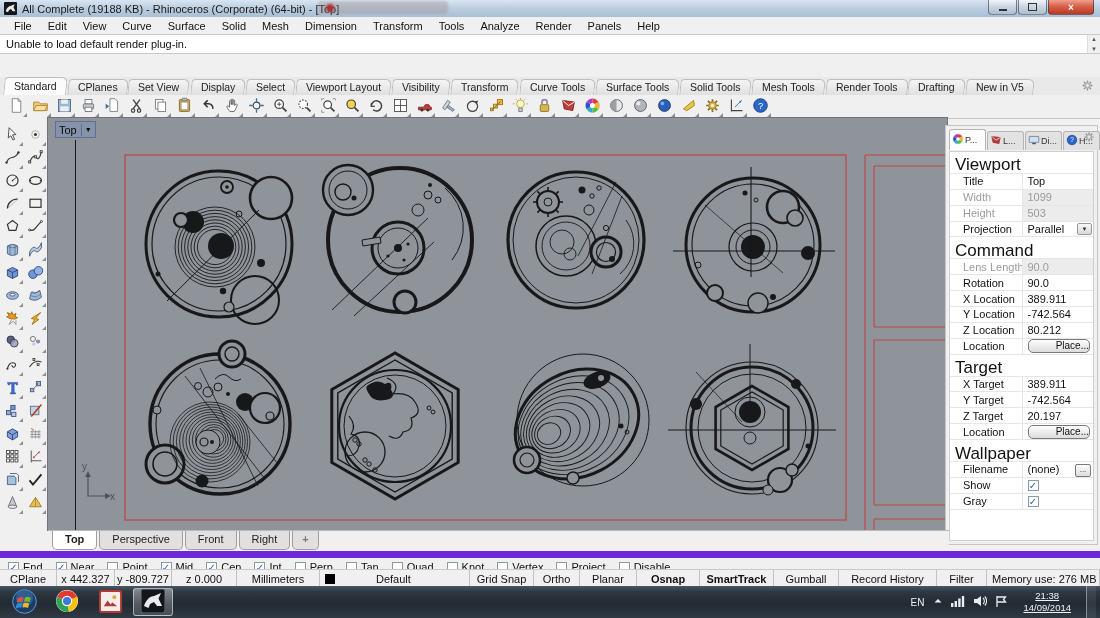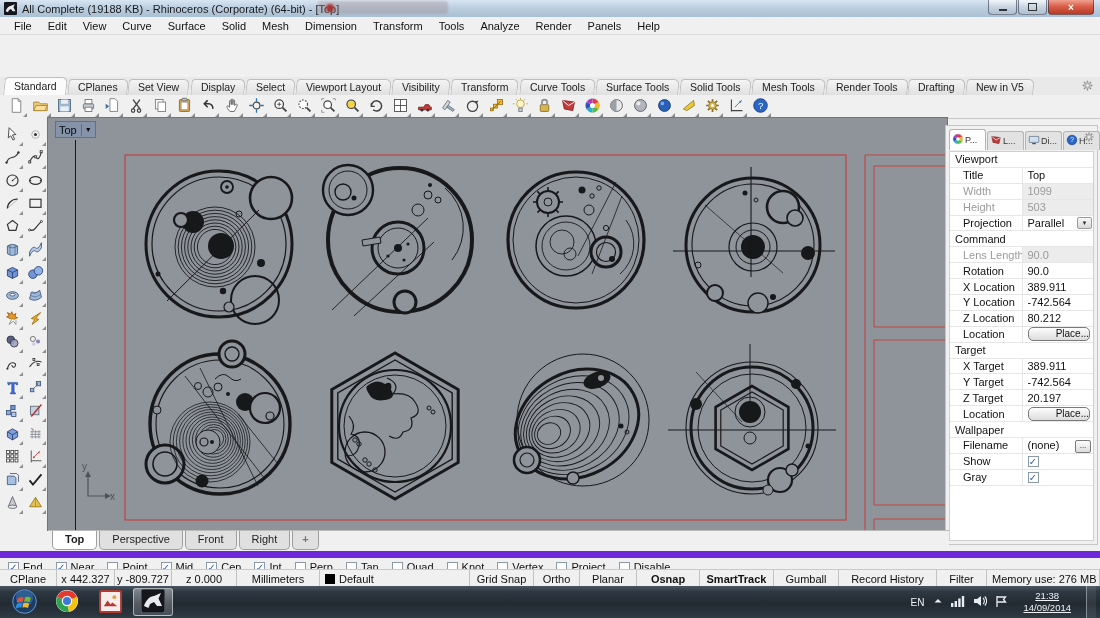--- a/index.html
+++ b/index.html
@@ -76,21 +76,21 @@
         background:#e2e2e2;margin-right:1px;display:flex;align-items:center;padding:0 2px;gap:1px;
         font-size:9px;color:#333;overflow:hidden;}
   .ptab.active{background:#fdfdfd;height:20px;}
   #ptabs .gear{position:absolute;right:2px;top:5px;}
   #ptable{position:absolute;left:3px;right:3px;top:25px;bottom:3px;background:#fff;
           border:1px solid #cfcfcf;overflow:hidden;}
   .prow{display:flex;height:15.9px;border-bottom:1px solid #e6e6e6;align-items:center;box-sizing:border-box;}
   .prow .plabel{width:50%;padding-left:13px;box-sizing:border-box;white-space:nowrap;overflow:hidden;}
   .prow .pvalue{width:50%;height:100%;border-left:1px solid #e6e6e6;padding-left:5px;box-sizing:border-box;
                 display:flex;align-items:center;position:relative;white-space:nowrap;}
-  .prow.header{padding-left:5px;font-size:11px;color:#111;}
+  .prow.header{padding-left:5px;font-size:17px;color:#111;margin-top:6px;}
   .prow.disabled .plabel,.prow.disabled .pvalue{color:#9b9b9b;}
   .prow.disabled .pvalue{background:#ececec;}
   .pbtn{margin:1px 3px 1px 0;flex:1;height:12px;font-size:10px;line-height:11px;text-align:right;
         background:linear-gradient(180deg,#fdfdfd,#dcdcdc);border:1px solid #7a7a7a;border-radius:5px;}
   .pdrop{position:absolute;right:1px;top:1px;bottom:1px;width:13px;background:linear-gradient(180deg,#f8f8f8,#d8d8d8);
          border:1px solid #9a9a9a;border-radius:2px;font-size:6px;display:flex;align-items:center;justify-content:center;color:#333;}
   .pbrowse{position:absolute;right:2px;top:2px;width:14px;height:11px;background:linear-gradient(180deg,#fdfdfd,#dcdcdc);
          border:1px solid #7a7a7a;border-radius:2px;font-size:8px;line-height:9px;text-align:center;}
   .cb{width:11px;height:11px;background:#fff;border:1px solid #8a9aa8;display:inline-flex;
       align-items:center;justify-content:center;font-size:10px;color:#2b5fc0;box-sizing:border-box;}
@@ -167,20 +167,27 @@
       <div class="menu-item">Mesh</div>
       <div class="menu-item">Dimension</div>
       <div class="menu-item">Transform</div>
       <div class="menu-item">Tools</div>
       <div class="menu-item">Analyze</div>
       <div class="menu-item">Render</div>
       <div class="menu-item">Panels</div>
       <div class="menu-item">Help</div>
     </div>
 
+  <div class="cmdrow" id="cmd-history">
+    <span>Unable to load default render plug-in.</span>
+    <div class="mini-scroll">
+        <span>▲</span>
+        <span>▼</span>
+      </div>
+  </div>
 
   <div class="band" id="tabbar">
       <div class="ttab active"><span>Standard</span></div>
       <div class="ttab"><span>CPlanes</span></div>
       <div class="ttab"><span>Set View</span></div>
       <div class="ttab"><span>Display</span></div>
       <div class="ttab"><span>Select</span></div>
       <div class="ttab"><span>Viewport Layout</span></div>
       <div class="ttab"><span>Visibility</span></div>
       <div class="ttab"><span>Transform</span></div>
@@ -1138,21 +1145,21 @@
       </div>
       <div class="scell" style="flex: 0 0 57px;">
         <span>y -809.727</span>
       </div>
       <div class="scell" style="flex: 0 0 65px;">
         <span>z 0.000</span>
       </div>
       <div class="scell" style="flex: 0 0 83px;">
         <span>Millimeters</span>
       </div>
-      <div class="scell left" style="flex: 0 0 150px;">
+      <div class="scell left" style="flex: 0 0 150px; gap: 37px;">
         <span class="swatch"></span>
         <span>Default</span>
       </div>
       <div class="scell" style="flex: 0 0 64px;">
         <span>Grid Snap</span>
       </div>
       <div class="scell" style="flex: 0 0 46px;">
         <span>Ortho</span>
       </div>
       <div class="scell" style="flex: 0 0 57px;">

